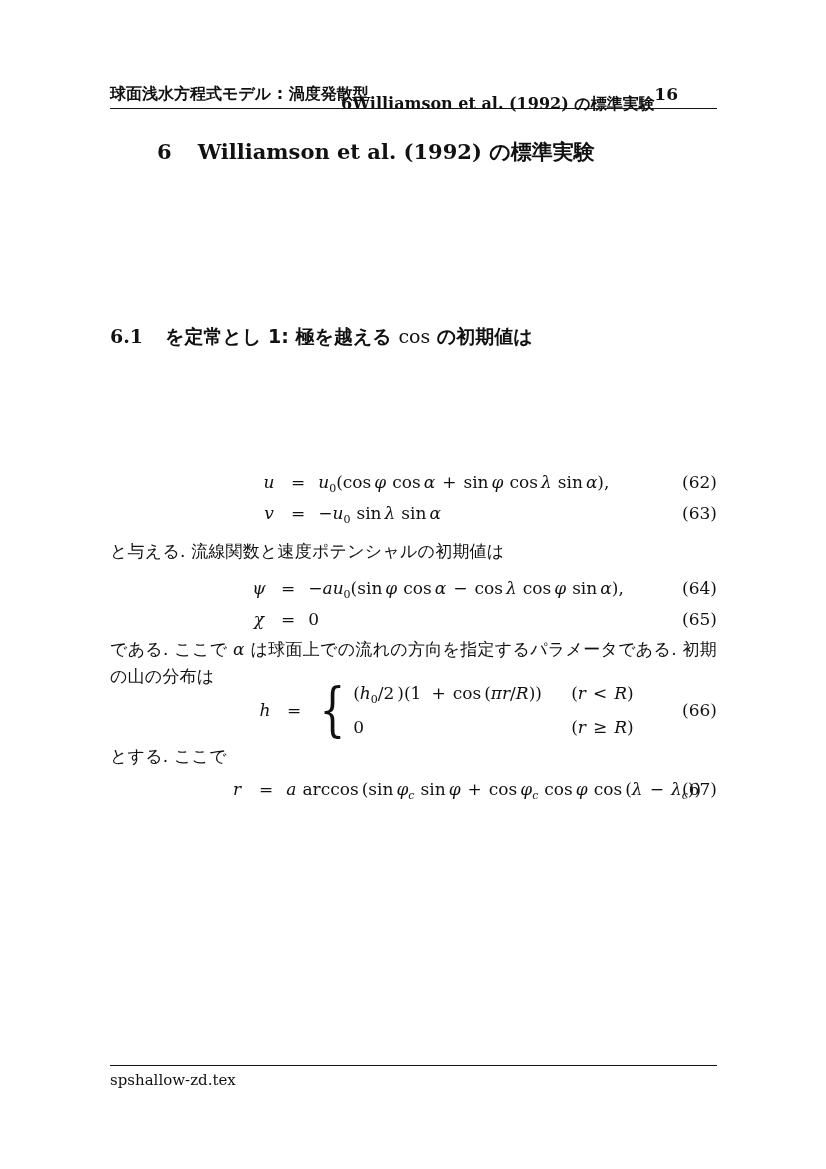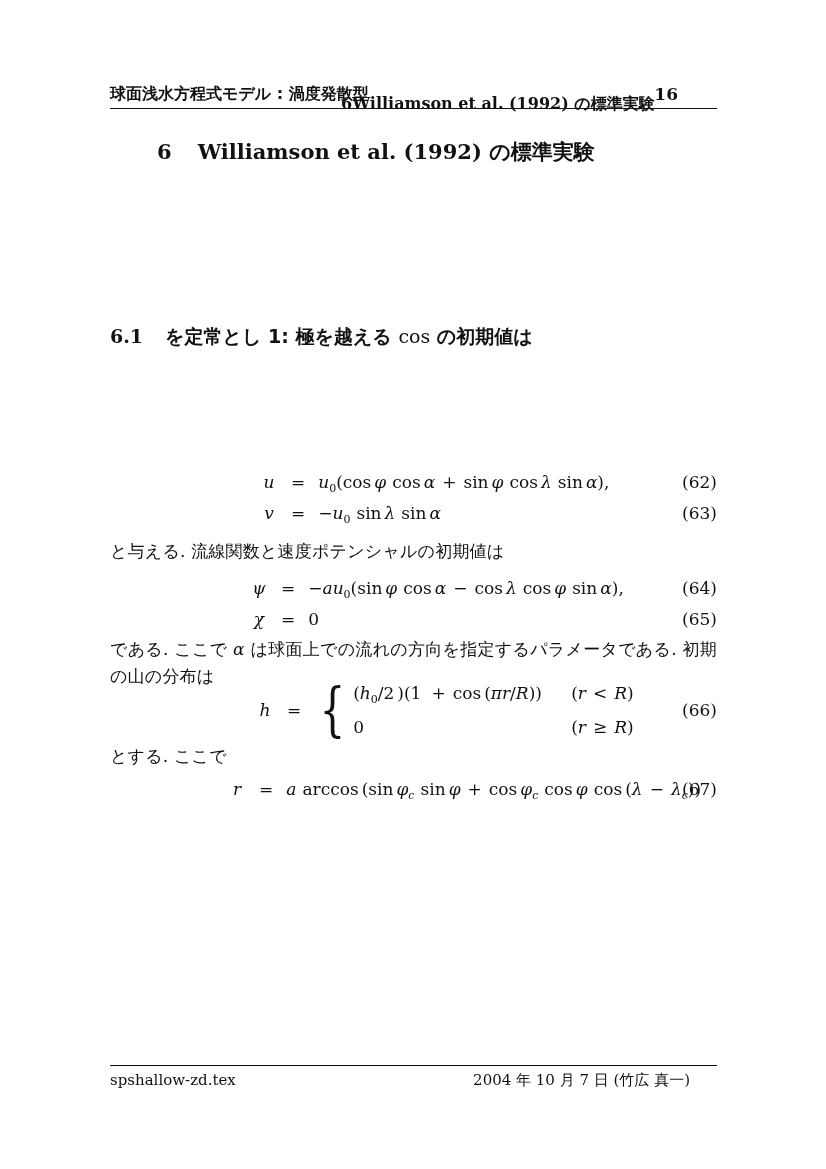--- a/index.html
+++ b/index.html
@@ -194,15 +194,14 @@
       <span class="eq-lhs"><span class="mvar">r</span></span>
       <span class="eq-rel">=</span>
       <span class="eq-rhs"><span class="mvar">a</span><span class="msp"></span><span class="mrom">arccos</span><span class="mop">(</span><span class="mrom">sin</span><span class="mvar">φ</span><span class="msub mi">c</span><span class="msp"></span><span class="mrom">sin</span><span class="mvar">φ</span><span class="mbin">+</span><span class="mrom">cos</span><span class="mvar">φ</span><span class="msub mi">c</span><span class="msp"></span><span class="mrom">cos</span><span class="mvar">φ</span><span class="msp"></span><span class="mrom">cos</span><span class="mop">(</span><span class="mvar">λ</span><span class="mbin">−</span><span class="mvar">λ</span><span class="msub mi">c</span><span class="mop">))</span></span>
       <span class="eq-num">(67)</span>
     </div>
   </div>
 
 
   <div class="footer-rule"></div>
   <div class="footer-left">spshallow-zd.tex</div>
-  <div class="footer-right">2004 年 10 月 7 日 (竹広 真一)</div>
 
 </div>
 
 </body></html>

